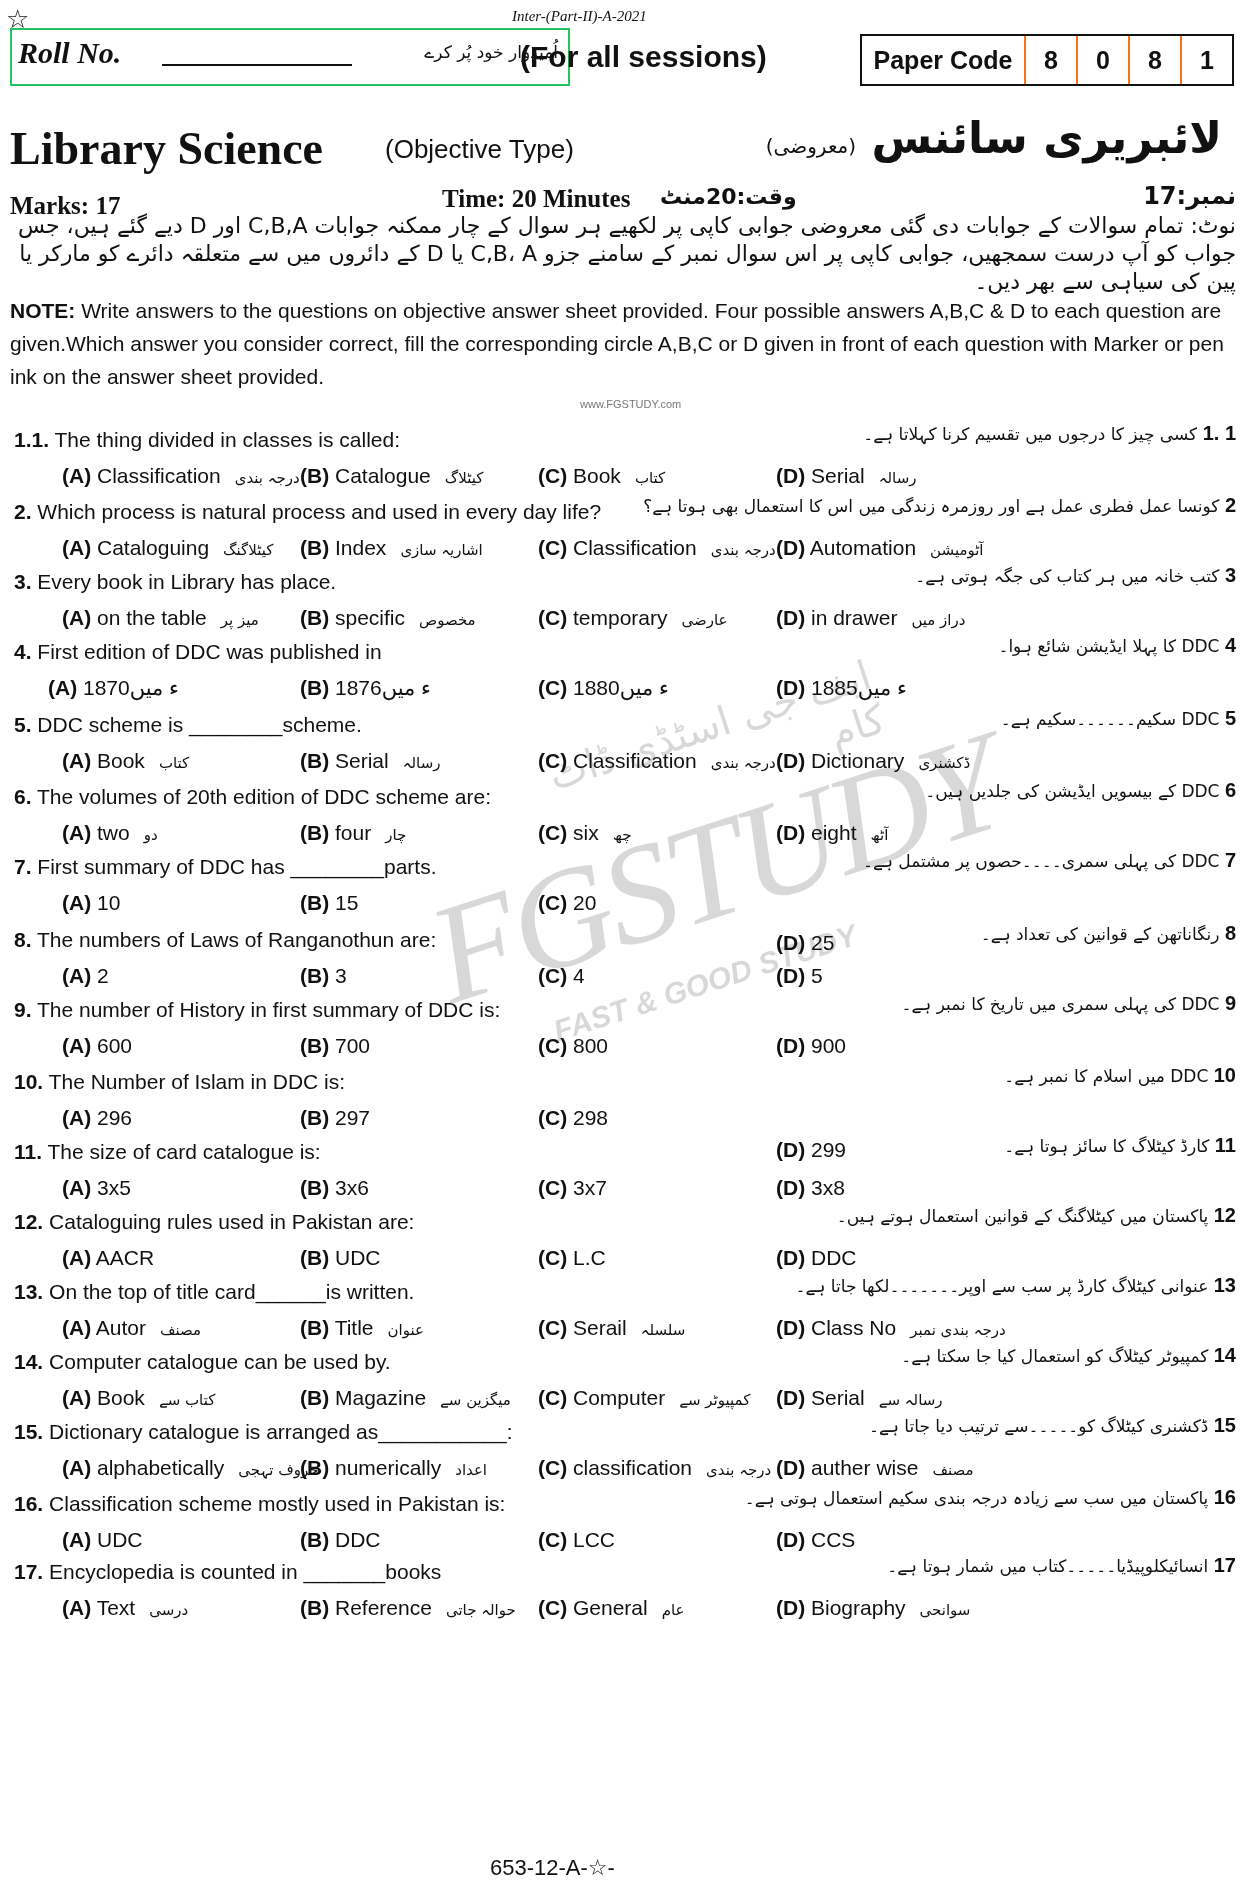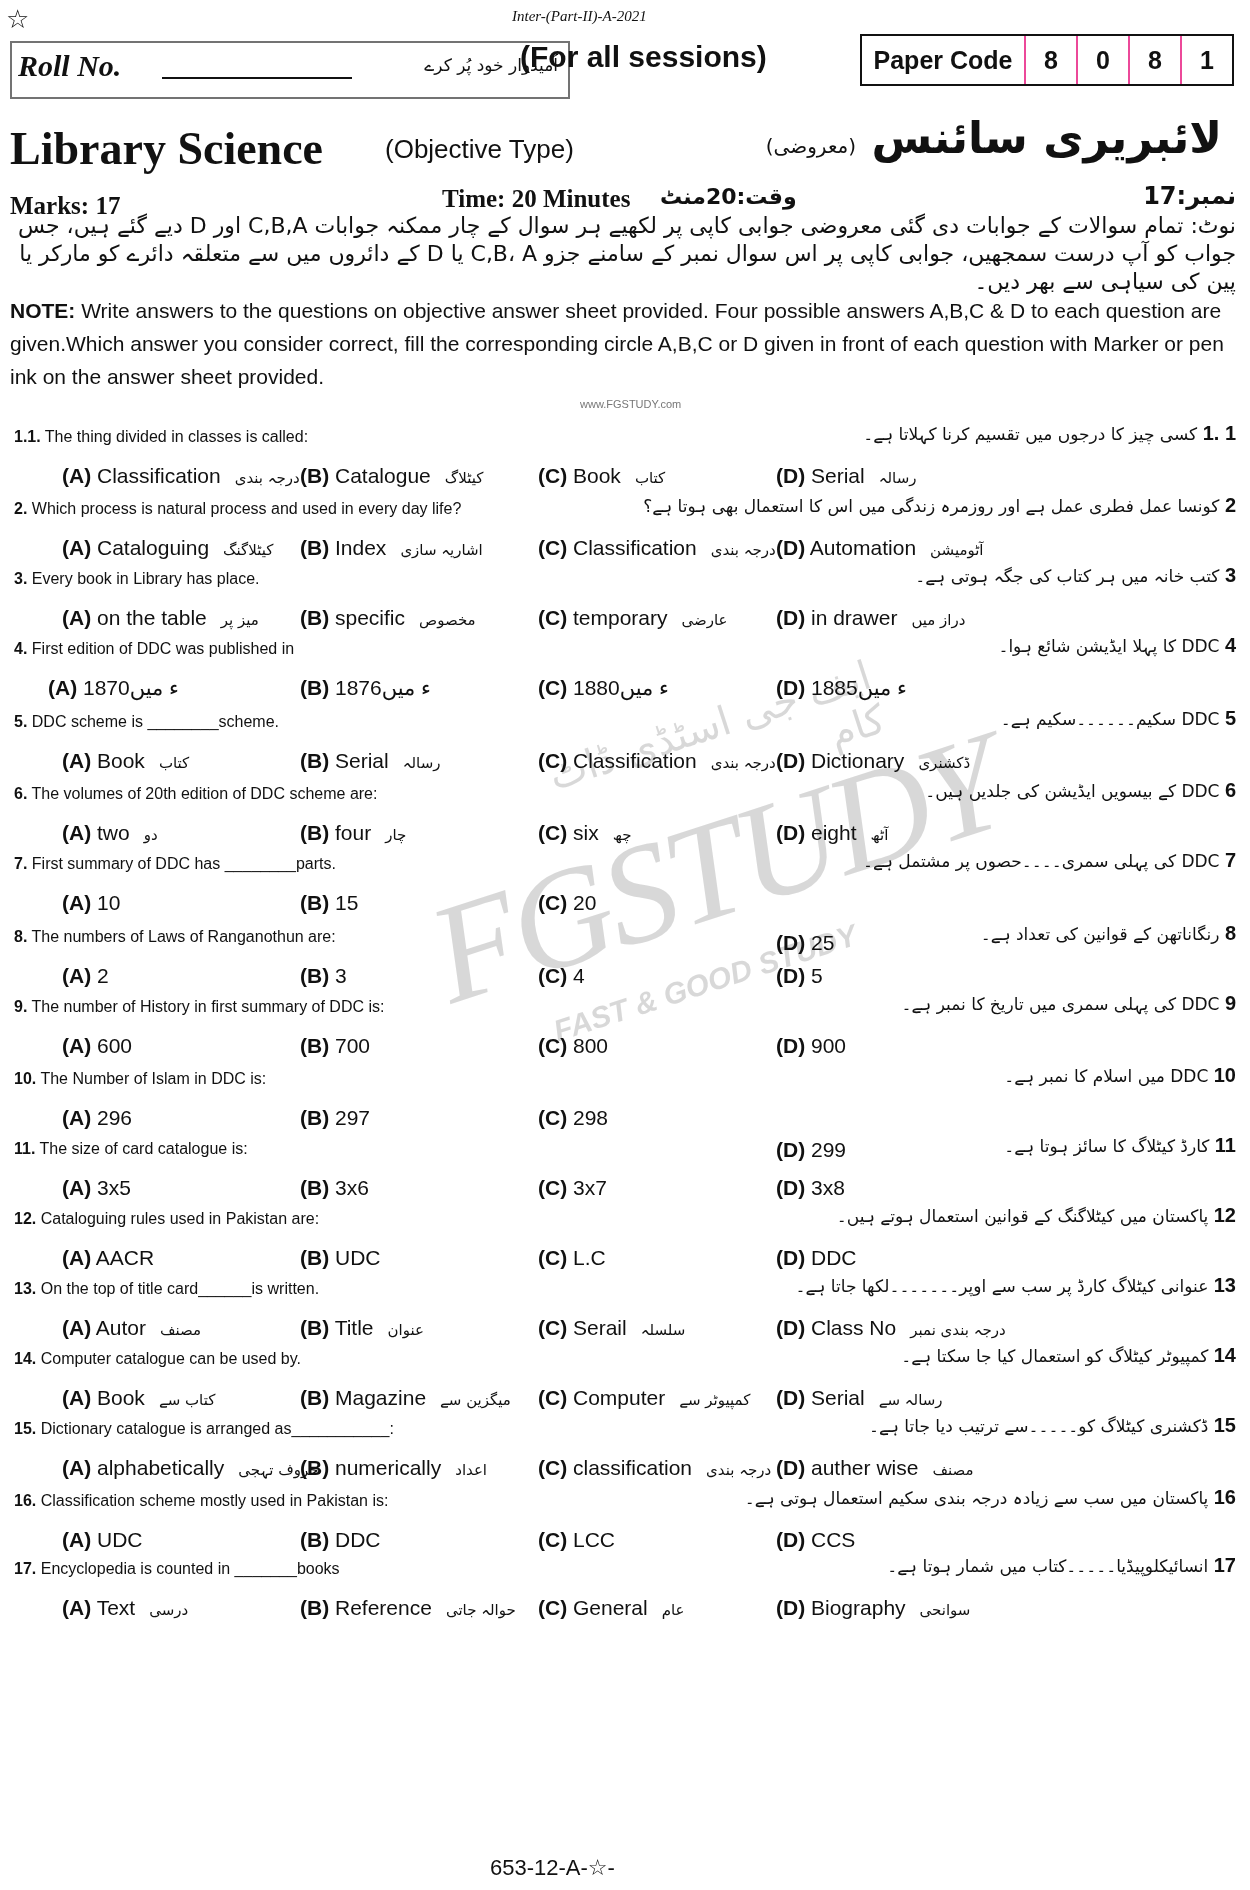--- a/index.html
+++ b/index.html
@@ -1,43 +1,43 @@
 <!DOCTYPE html>
 <html><head>
 <meta charset="utf-8">
 <style>
   html, body { margin:0; padding:0; background:#ffffff; }
   body { width:1250px; height:1890px; position:relative; overflow:hidden; color:#111; font-family:"Liberation Sans", sans-serif; }
   .abs { position:absolute; }
   .star { left:6px; top:4px; font-size:26px; font-family:"DejaVu Sans", sans-serif; }
   .exam-code { left:512px; top:8px; font-size:15px; font-style:italic; font-family:"Liberation Serif", serif; }
-  .roll-box { left:10px; top:41px; width:560px; height:58px; border:2px solid #737373; box-sizing:border-box; }
+  .roll-box { left:10px; top:28px; width:560px; height:58px; border:2px solid #22c55e; box-sizing:border-box; }
   .roll-label { position:absolute; left:6px; top:6px; font-family:"Liberation Serif", serif; font-style:italic; font-weight:bold; font-size:30px; }
   .roll-line { position:absolute; left:150px; top:34px; width:190px; border-bottom:2px solid #111; }
   .roll-urdu { position:absolute; right:10px; top:12px; font-size:17px; direction:rtl; font-family:"DejaVu Sans", sans-serif; }
   .sessions { left:520px; top:40px; font-size:30px; font-weight:bold; }
   .pcode { left:860px; top:34px; border:2px solid #111; display:flex; height:52px; box-sizing:border-box; }
-  .pcode div { border-right:2px solid #ec4899; display:flex; align-items:center; justify-content:center; font-weight:bold; font-size:25px; }
+  .pcode div { border-right:2px solid #f97316; display:flex; align-items:center; justify-content:center; font-weight:bold; font-size:25px; }
   .pcode div:last-child { border-right:none; }
   .pcode .lbl { width:162px; }
   .pcode .dg { width:50px; }
   .title { left:10px; top:122px; font-family:"Liberation Serif", serif; font-weight:bold; font-size:46px; }
   .subtitle { left:385px; top:134px; font-size:26px; }
   .urdu-title { right:28px; top:112px; direction:rtl; font-size:44px; font-weight:bold; font-family:"DejaVu Sans", sans-serif; }
   .urdu-title small { font-size:20px; font-weight:normal; }
   .marks { left:10px; top:192px; font-family:"Liberation Serif", serif; font-weight:bold; font-size:25px; }
   .time { left:442px; top:185px; font-family:"Liberation Serif", serif; font-weight:bold; font-size:25px; }
   .time-urdu { left:660px; top:184px; font-size:22px; font-weight:bold; direction:rtl; font-family:"DejaVu Sans", sans-serif; }
   .marks-urdu { right:14px; top:182px; font-size:24px; font-weight:bold; direction:rtl; font-family:"DejaVu Sans", sans-serif; }
   .urdu-note { left:12px; right:14px; top:212px; direction:rtl; text-align:right; font-size:22px; line-height:28px; font-family:"DejaVu Sans", sans-serif; }
   .note { left:10px; top:294px; width:1228px; font-size:21px; line-height:33px; }
   .note b { font-weight:bold; }
   .wm-small { font-size:11px; color:#777; position:absolute; }
   .q { position:absolute; left:0; width:1250px; }
-  .q-en { position:absolute; left:14px; font-size:16px; white-space:nowrap; }
+  .q-en { position:absolute; left:14px; font-size:21px; white-space:nowrap; }
   .q-en b { font-weight:bold; }
   .q-ur { position:absolute; right:14px; font-size:17px; direction:rtl; white-space:nowrap; font-family:"DejaVu Sans", sans-serif; }
   .q-ur b { font-weight:bold; font-family:"Liberation Sans", sans-serif; font-size:20px; }
   .opt { position:absolute; font-size:21px; white-space:nowrap; }
   .opt b { font-weight:bold; }
   .opt .ou { font-size:15px; margin-left:14px; font-family:"DejaVu Sans", sans-serif; }
   .footer { left:490px; top:1855px; font-size:22px; }
   .watermark { position:absolute; left:430px; top:720px; width:500px; height:360px; pointer-events:none; transform:rotate(-18deg); opacity:0.28; }
   .wm-big { font-family:"Liberation Serif", serif; font-style:italic; font-size:140px; color:#777; position:absolute; left:0; top:80px; letter-spacing:-4px; }
   .wm-tag { font-family:"Liberation Sans", sans-serif; font-weight:bold; font-style:italic; font-size:30px; color:#777; position:absolute; left:90px; top:250px; }

